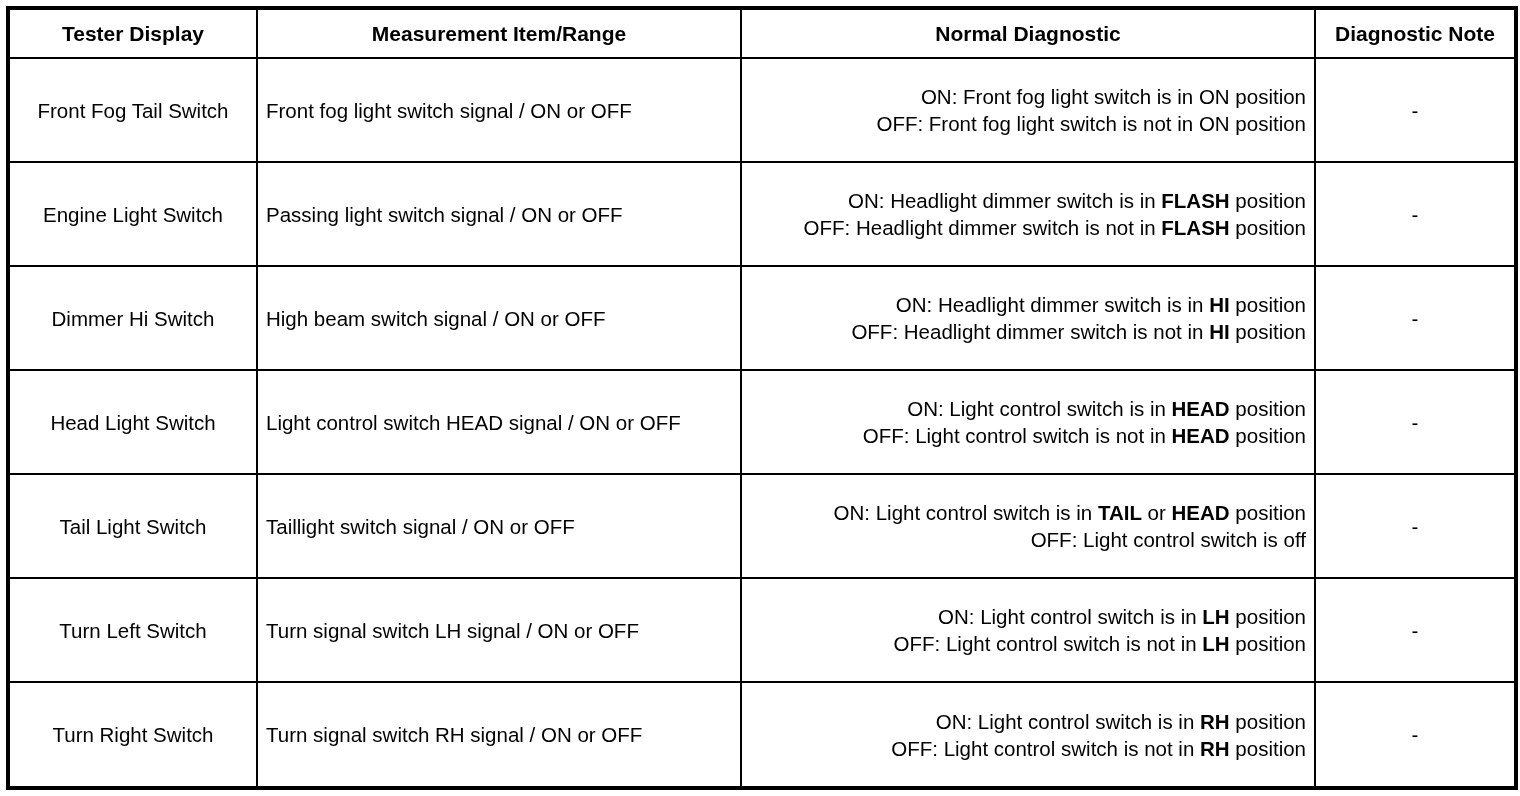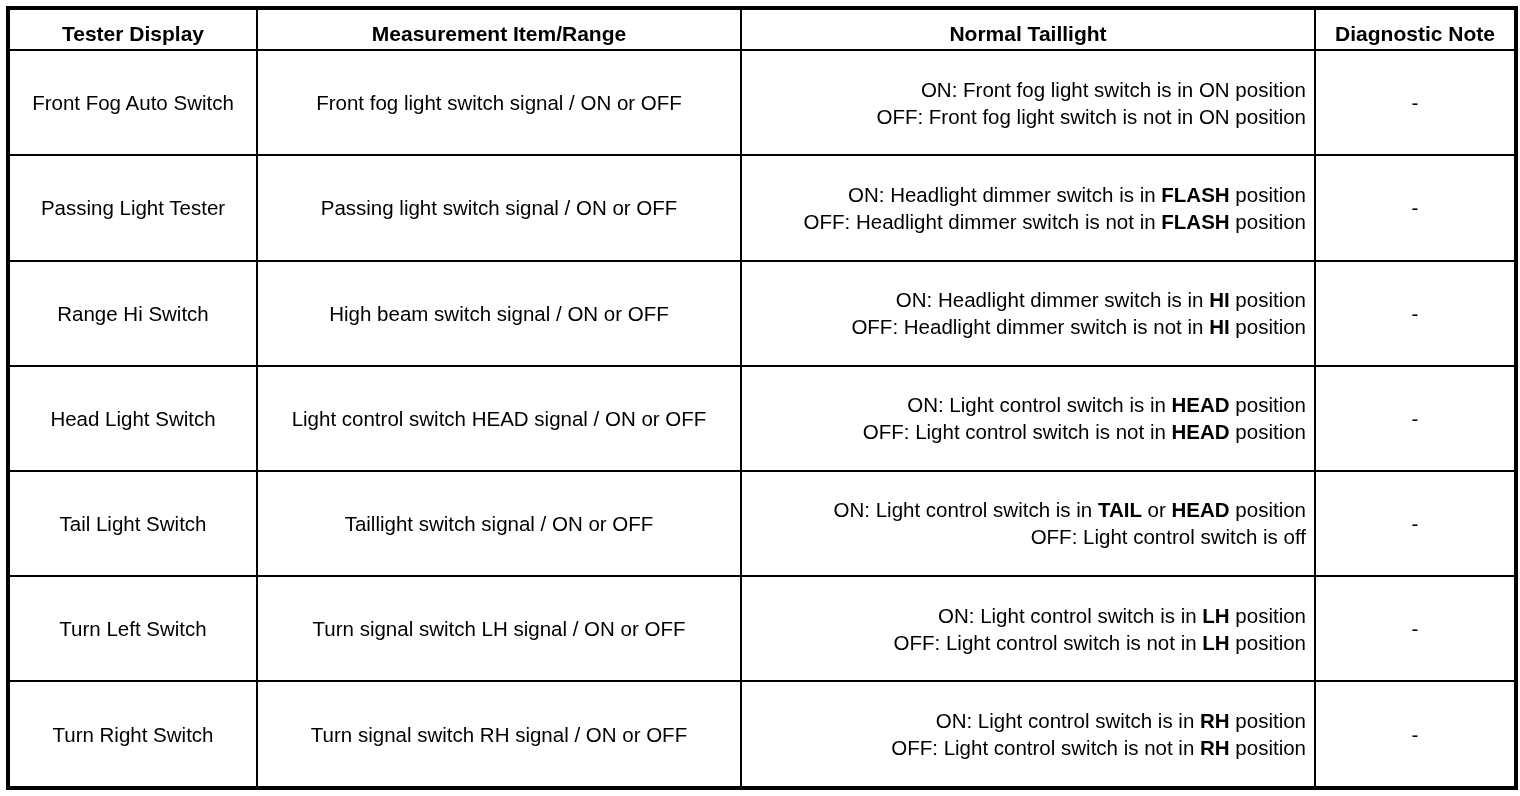--- a/index.html
+++ b/index.html
@@ -42,31 +42,31 @@
     line-height: 1.32;
     font-weight: normal;
   }
 
   table.spec-table thead th {
     font-weight: bold;
     text-align: center;
     font-size: 21px;
     line-height: 1.3;
     padding-top: 10px;
-    padding-bottom: 2px;
+    padding-bottom: 10px;
   }
 
   
   col.c1 { width: 249px; }
   col.c2 { width: 484px; }
   col.c3 { width: 574px; }
   col.c4 { width: 201px; }
 
   td.cell-tester   { text-align: center; }
-  td.cell-measure  { text-align: center; border-radius: 32px; }
+  td.cell-measure  { text-align: left; border-radius: 32px; }
   td.cell-normal   { text-align: right; padding-left: 10px; padding-right: 6px; }
   td.cell-note     { text-align: center; }
 
   .nline { display: block; white-space: normal; }
   b.em { font-weight: bold; }
 </style>
 </head>
 <body>
 
 <div class="table-wrap">
@@ -74,45 +74,45 @@
     <colgroup>
       <col class="c1">
         <col class="c2">
         <col class="c3">
         <col class="c4">
     </colgroup>
     <thead>
       <tr>
         <th>Tester Display</th>
         <th>Measurement Item/Range</th>
-        <th>Normal Taillight</th>
+        <th>Normal Diagnostic</th>
         <th>Diagnostic Note</th>
       </tr>
     </thead>
     <tbody id="table-body">
         <tr>
-          <td class="cell-tester">Front Fog Auto Switch</td>
+          <td class="cell-tester">Front Fog Tail Switch</td>
           <td class="cell-measure">Front fog light switch signal / ON or OFF</td>
           <td class="cell-normal">
             <span class="nline">ON: Front fog light switch is in ON position</span>
             <span class="nline">OFF: Front fog light switch is not in ON position</span>
           </td>
           <td class="cell-note">-</td>
         </tr>
         <tr>
-          <td class="cell-tester">Passing Light Tester</td>
+          <td class="cell-tester">Engine Light Switch</td>
           <td class="cell-measure">Passing light switch signal / ON or OFF</td>
           <td class="cell-normal">
             <span class="nline">ON: Headlight dimmer switch is in <b class="em">FLASH</b> position</span>
             <span class="nline">OFF: Headlight dimmer switch is not in <b class="em">FLASH</b> position</span>
           </td>
           <td class="cell-note">-</td>
         </tr>
         <tr>
-          <td class="cell-tester">Range Hi Switch</td>
+          <td class="cell-tester">Dimmer Hi Switch</td>
           <td class="cell-measure">High beam switch signal / ON or OFF</td>
           <td class="cell-normal">
             <span class="nline">ON: Headlight dimmer switch is in <b class="em">HI</b> position</span>
             <span class="nline">OFF: Headlight dimmer switch is not in <b class="em">HI</b> position</span>
           </td>
           <td class="cell-note">-</td>
         </tr>
         <tr>
           <td class="cell-tester">Head Light Switch</td>
           <td class="cell-measure">Light control switch HEAD signal / ON or OFF</td>

